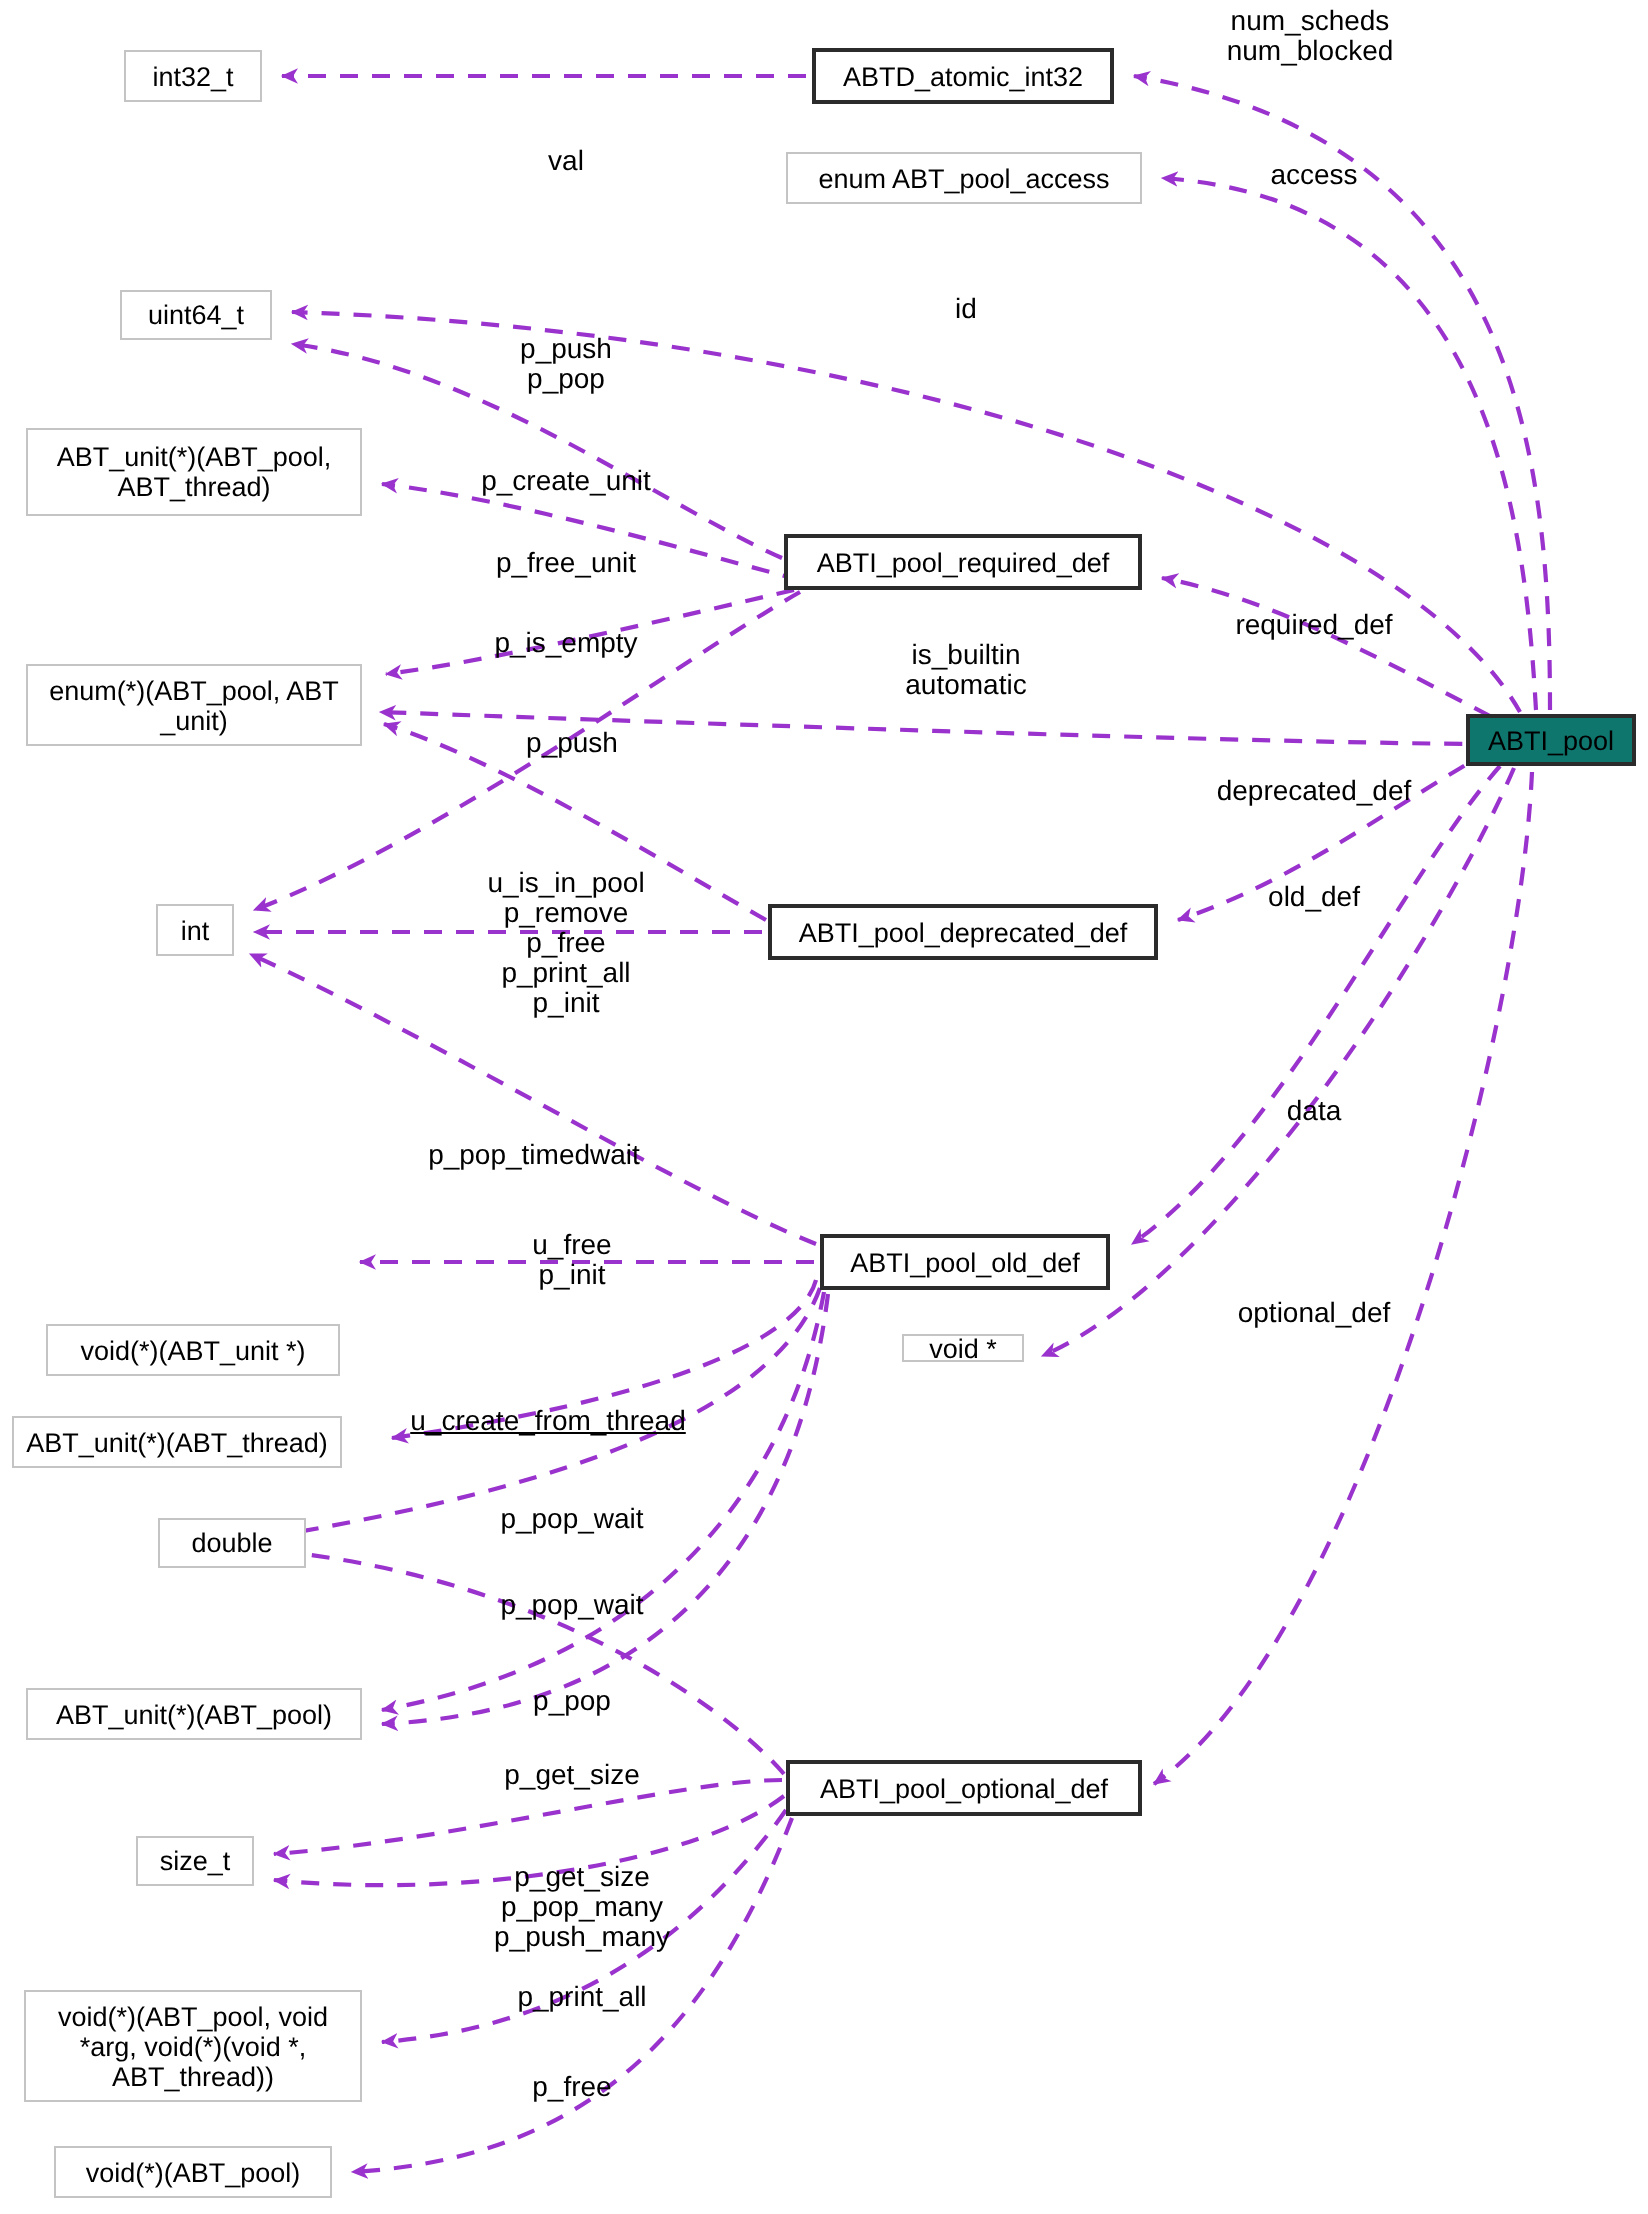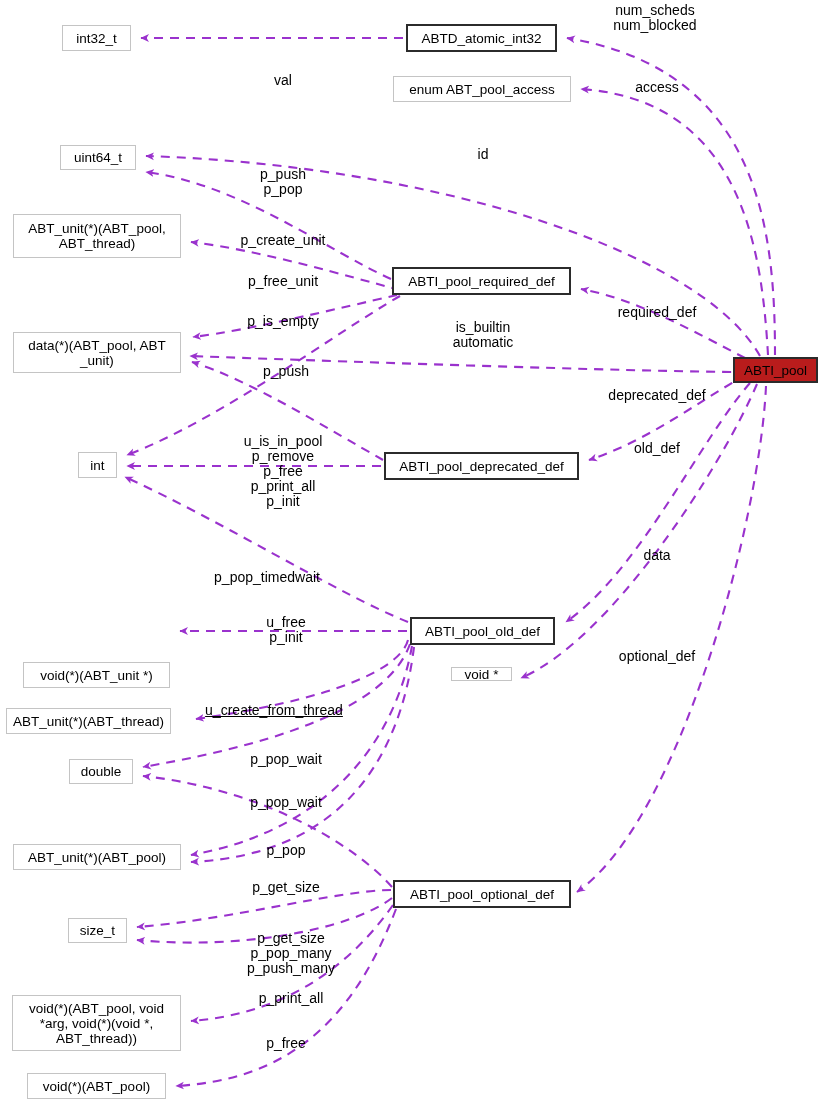--- a/index.html
+++ b/index.html
@@ -6,21 +6,21 @@
   body{width:824px;height:1107px;overflow:hidden;
        font-family:"Liberation Sans","DejaVu Sans",sans-serif;}
   #diagram{position:relative;width:824px;height:1107px;}
   svg#edges{position:absolute;left:0;top:0;width:824px;height:1107px;}
   .node{position:absolute;box-sizing:border-box;display:flex;
         align-items:center;justify-content:center;text-align:center;
         font-size:13.5px;line-height:15px;color:#000;background:#ffffff;
         white-space:pre-line;}
   .node.plain{border:1px solid #c4c4c4;}
   .node.struct{border:2px solid #2b2b2b;}
-  .node.current{border:2px solid #2b2b2b;background:#b91c1c;}
+  .node.current{border:2px solid #2b2b2b;background:#0f766e;}
   .elabel{position:absolute;font-size:14px;line-height:15px;color:#000;
           text-align:center;white-space:pre-line;transform:translateX(-50%);}
 </style>
 </head>
 <body>
 
 <div id="diagram">
 
   <svg id="edges" viewBox="0 0 824 1107" xmlns="http://www.w3.org/2000/svg">
     <defs>
@@ -87,30 +87,30 @@
   </svg>
 
   <div id="node-layer">
       <div class="node plain" style="left: 62px; top: 25px; width: 69px; height: 26px;">int32_t</div>
       <div class="node struct" style="left: 406px; top: 24px; width: 151px; height: 28px;">ABTD_atomic_int32</div>
       <div class="node plain" style="left: 393px; top: 76px; width: 178px; height: 26px;">enum ABT_pool_access</div>
       <div class="node plain" style="left: 60px; top: 145px; width: 76px; height: 25px;">uint64_t</div>
       <div class="node plain" style="left: 13px; top: 214px; width: 168px; height: 44px;">ABT_unit(*)(ABT_pool,
 ABT_thread)</div>
       <div class="node struct" style="left: 392px; top: 267px; width: 179px; height: 28px;">ABTI_pool_required_def</div>
-      <div class="node plain" style="left: 13px; top: 332px; width: 168px; height: 41px;">data(*)(ABT_pool, ABT
+      <div class="node plain" style="left: 13px; top: 332px; width: 168px; height: 41px;">enum(*)(ABT_pool, ABT
 _unit)</div>
       <div class="node current" style="left: 733px; top: 357px; width: 85px; height: 26px;">ABTI_pool</div>
       <div class="node plain" style="left: 78px; top: 452px; width: 39px; height: 26px;">int</div>
       <div class="node struct" style="left: 384px; top: 452px; width: 195px; height: 28px;">ABTI_pool_deprecated_def</div>
       <div class="node plain" style="left: 23px; top: 618px; width: 147px; height: 26px; margin-top: 44px;">void(*)(ABT_unit *)</div>
       <div class="node struct" style="left: 410px; top: 617px; width: 145px; height: 28px;">ABTI_pool_old_def</div>
       <div class="node plain" style="left: 451px; top: 667px; width: 61px; height: 14px;">void *</div>
       <div class="node plain" style="left: 6px; top: 708px; width: 165px; height: 26px;">ABT_unit(*)(ABT_thread)</div>
-      <div class="node plain" style="left: 69px; top: 759px; width: 64px; height: 25px;">double</div>
+      <div class="node plain" style="left: 79px; top: 759px; width: 74px; height: 25px;">double</div>
       <div class="node plain" style="left: 13px; top: 844px; width: 168px; height: 26px;">ABT_unit(*)(ABT_pool)</div>
       <div class="node struct" style="left: 393px; top: 880px; width: 178px; height: 28px;">ABTI_pool_optional_def</div>
       <div class="node plain" style="left: 68px; top: 918px; width: 59px; height: 25px;">size_t</div>
       <div class="node plain" style="left: 12px; top: 995px; width: 169px; height: 56px;">void(*)(ABT_pool, void
 *arg, void(*)(void *,
 ABT_thread))</div>
       <div class="node plain" style="left: 27px; top: 1073px; width: 139px; height: 26px;">void(*)(ABT_pool)</div>
     </div>
 
   <div id="label-layer">

